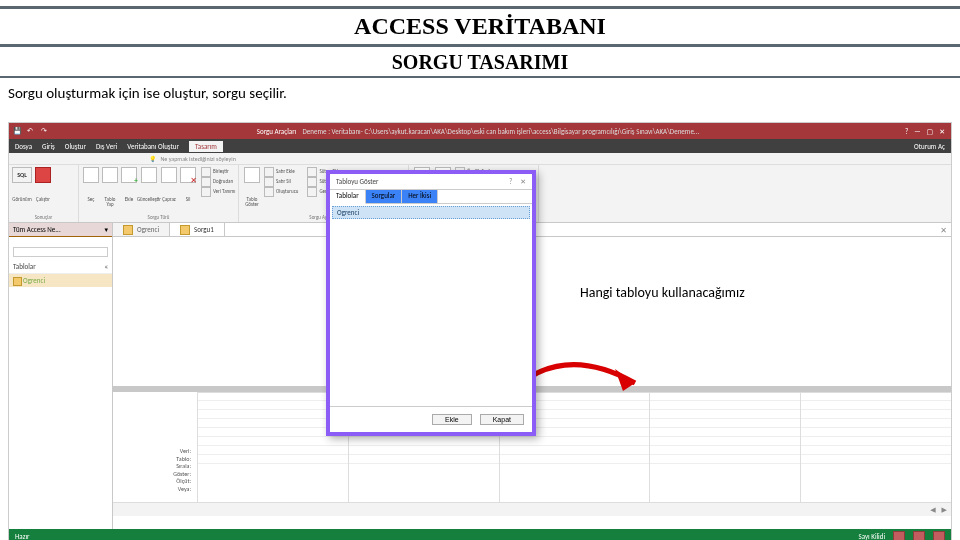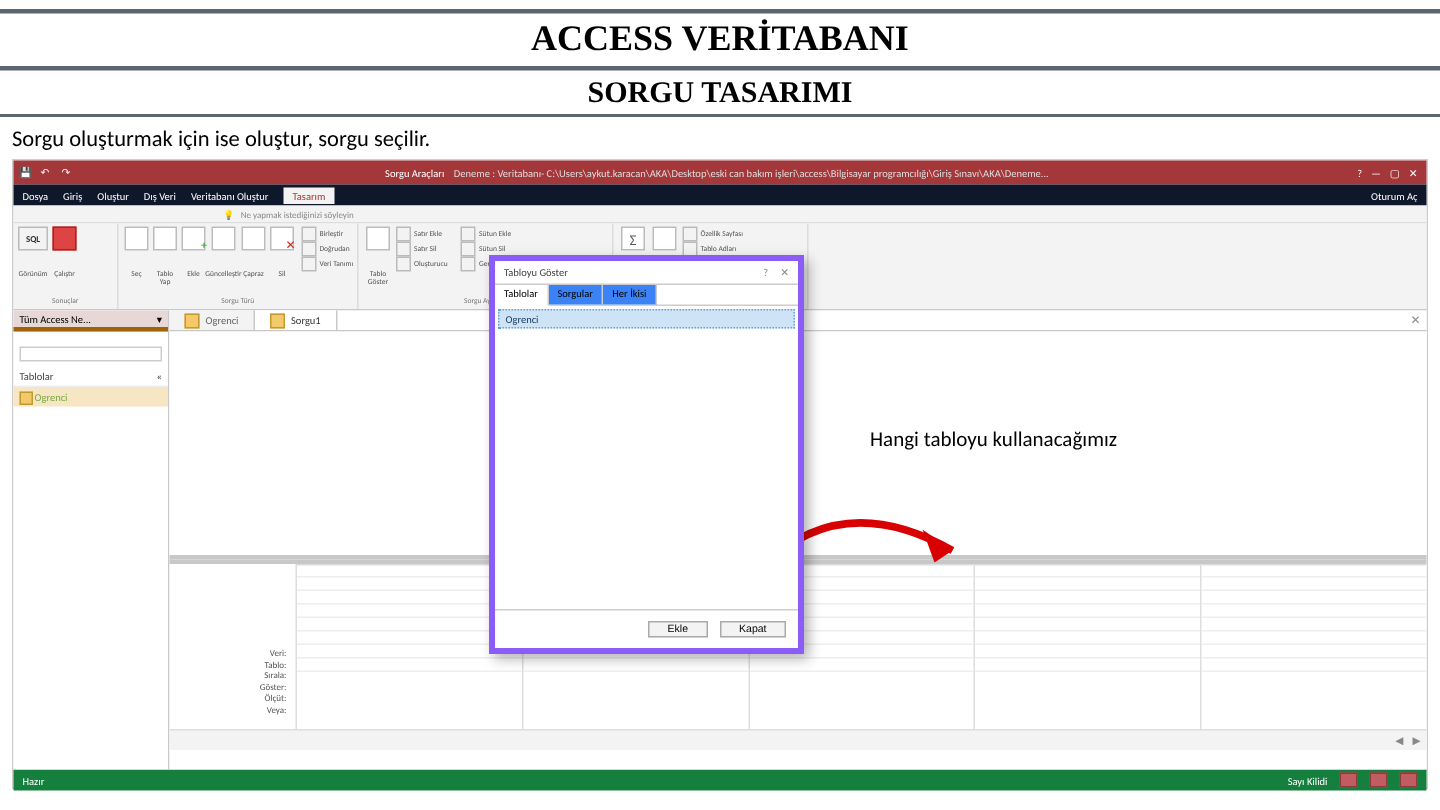--- a/index.html
+++ b/index.html
@@ -2,47 +2,47 @@
 <html><head>
 <meta charset="utf-8">
 <style>
   * { box-sizing: border-box; margin: 0; padding: 0; }
   body { width: 960px; height: 540px; font-family: Calibri, Arial, sans-serif; background: #fff; overflow: hidden; position: relative; }
 
   .slide-title-wrap { border-top: 3px solid #5b6770; border-bottom: 3px solid #5b6770; padding: 4px 0; margin: 6px 0 2px 0; }
   .slide-title { text-align: center; font-size: 24px; font-weight: bold; font-family: "Times New Roman", serif; }
   .slide-sub-wrap { border-bottom: 2px solid #5b6770; margin-bottom: 4px; }
   .slide-sub { text-align: center; font-size: 20px; font-weight: bold; font-family: "Times New Roman", serif; padding: 2px 0; }
-  .slide-desc { font-size: 15px; padding: 2px 8px 4px 8px; }
+  .slide-desc { font-size: 15px; padding: 2px 8px 20px 8px; }
 
   .app { position: relative; margin: 0 8px; border: 1px solid #ccc; height: 420px; background: #fff; }
   .titlebar { height: 16px; background: #a4373a; display: flex; align-items: center; font-size: 7px; color: #fff; }
   .titlebar .left { display: flex; gap: 4px; padding-left: 4px; }
   .titlebar .left span { width: 10px; height: 10px; display: inline-block; }
   .titlebar .mid { flex: 1; text-align: center; overflow: hidden; white-space: nowrap; color: #ddd; }
   .titlebar .right { display: flex; gap: 6px; padding-right: 6px; }
-  .menubar { height: 14px; background: #0f172a; display: flex; align-items: center; font-size: 7px; color: #fff; gap: 10px; padding-left: 6px; text-align: center; }
+  .menubar { height: 14px; background: #404040; display: flex; align-items: center; font-size: 7px; color: #fff; gap: 10px; padding-left: 6px; text-align: center; }
   .menubar .tab-active { background: #f3f3f3; color: #a4373a; padding: 1px 6px; }
   .tell { height: 12px; background: #f3f3f3; font-size: 6px; color: #888; padding-left: 140px; display:flex; align-items:center; border-bottom:1px solid #ddd;}
   .tell .q { margin-right:4px; }
 
   .ribbon { height: 58px; background: #f3f3f3; border-bottom: 1px solid #c8c8c8; display: flex; font-size: 6px; color: #555; }
   .rgrp { border-right: 1px solid #dcdcdc; padding: 2px 4px; display: flex; flex-direction: column; justify-content: space-between; }
   .rgrp .top { display: flex; gap: 3px; align-items: flex-start; }
   .rgrp .lbl { text-align: center; color: #777; font-size: 5px; margin-top: 1px;}
   .ricon { width: 18px; display: flex; flex-direction: column; align-items: center; gap: 14px;}
   .ricon .box { width: 16px; height: 16px; background: #fff; border: 1px solid #bbb; }
   .ricon .sql { width:20px; height:16px; border:1px solid #bbb; font-size:6px; font-weight:bold; color:#333; display:flex; align-items:center; justify-content:center;}
   .ricon span { font-size:5px; text-align:center; line-height:1; }
   .rline { font-size:5px; line-height:1.4; white-space:nowrap; }
   .rline::before { content:""; display:inline-block; width:8px; height:8px; border:1px solid #bbb; margin-right:2px; vertical-align:middle;}
 
   .workspace { position: relative; height: 306px; display: flex; }
   .navpane { width: 104px; border-right: 1px solid #c8c8c8; background: #fff; }
-  .navhead { background: #e8d7d7; height: 14px; font-size: 7px; display:flex; align-items:center; justify-content:space-between; padding:0 4px; border-bottom:3px solid #a16207;}
+  .navhead { background: #e8d7d7; height: 14px; font-size: 7px; display:flex; align-items:center; justify-content:space-between; padding:0 4px; border-bottom:1px solid #a16207;}
   .navsec { font-size: 7px; padding: 2px 4px; border-bottom: 1px solid #eee; display:flex; justify-content:space-between; color:#444;}
   .navitem { font-size: 7px; padding: 2px 4px 2px 14px; background: #f7e6c4; color:#7a4; position:relative;}
   .navitem::before{content:""; position:absolute; left:4px; top:3px; width:7px; height:7px; background:#f3c96b; border:1px solid #c49a2e;}
 
   .canvas { flex:1; position:relative; background:#fff; }
   .doctabs { height:14px; border-bottom:1px solid #c8c8c8; display:flex; font-size:7px; }
   .doctab { padding:1px 10px; border-right:1px solid #c8c8c8; background:#f3f3f3; color:#666; display:flex; align-items:center; gap:4px;}
   .doctab.active{ background:#fff; color:#333;}
   .doctab::before{content:""; width:8px; height:8px; background:#f3c96b; border:1px solid #c49a2e; display:inline-block;}
   .close-x { position:absolute; right:4px; top:2px; font-size:8px; color:#888;}

